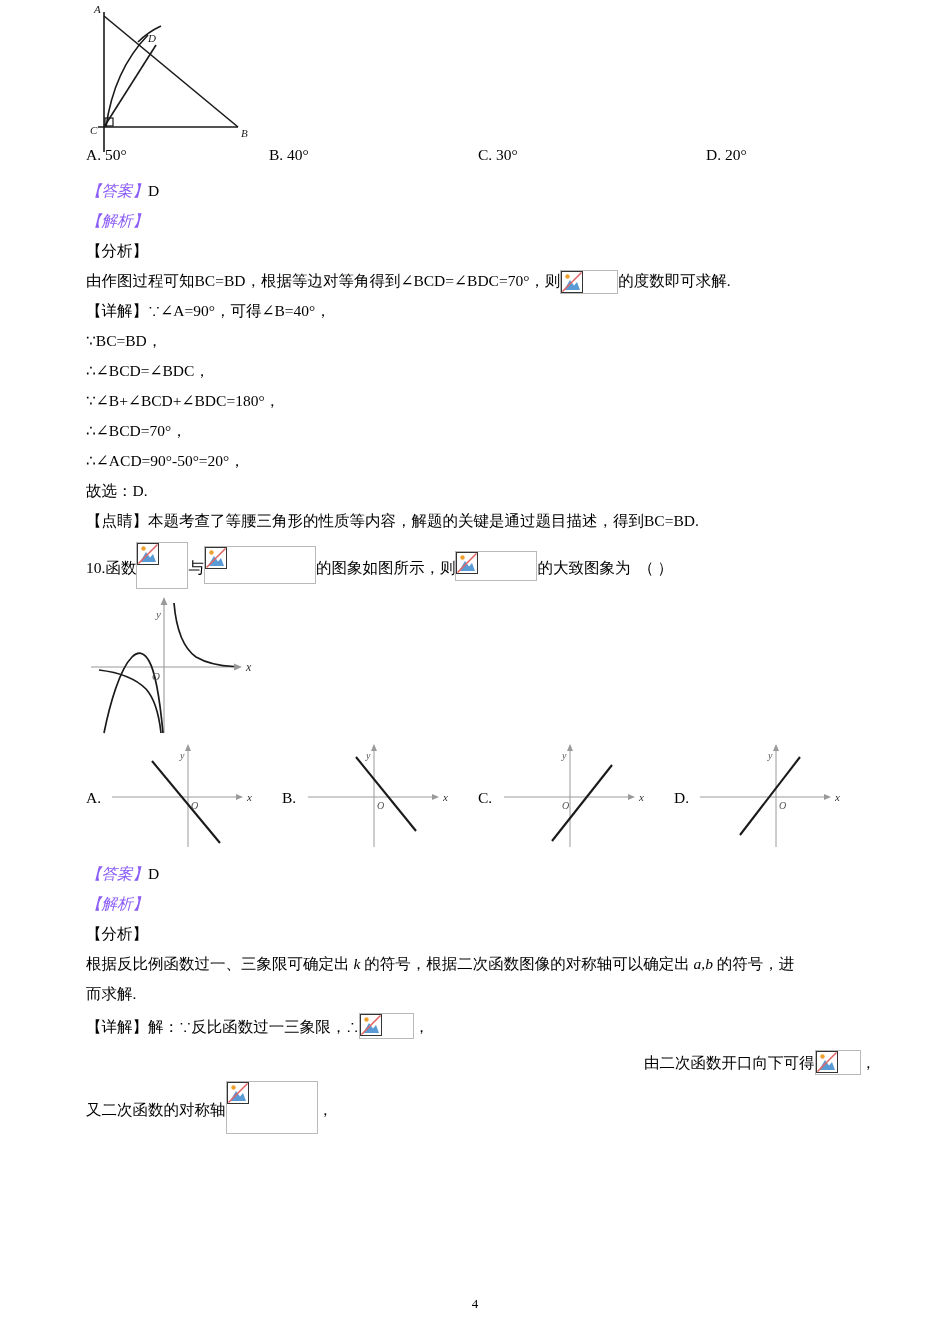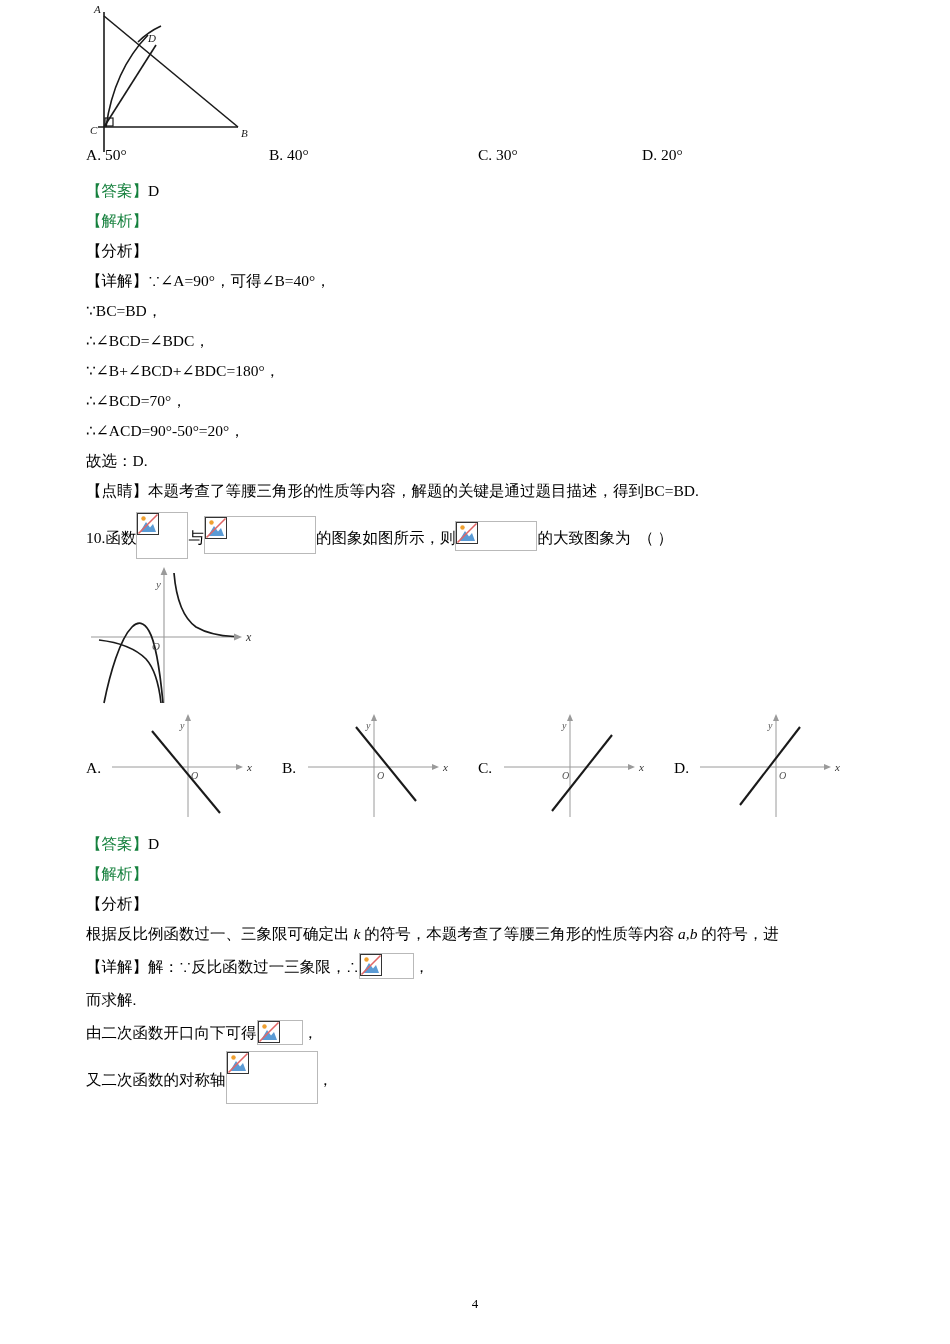--- a/index.html
+++ b/index.html
@@ -30,21 +30,22 @@
   }
 
   
   .line {
     font-size: 15.5px;
     line-height: 30px;
     white-space: nowrap;
     color: #000;
   }
   .blue {
-    color: #15803d;
+    color: #8b5cf6;
+    font-style: italic;
   }
   .mathvar {
     font-style: italic;
     font-family: "Liberation Serif", "DejaVu Serif", serif;
   }
 
   
   .broken-img {
     display: inline-block;
     position: relative;
@@ -149,32 +150,42 @@
       <span>50°</span>
     </span>
     <span class="choice" style="left:183px;text-align:center;">
       <span>B.</span>
       <span>40°</span>
     </span>
     <span class="choice" style="left:392px;">
       <span>C.</span>
       <span>30°</span>
     </span>
-    <span class="choice" style="left:556px;">
+    <span class="choice" style="left:620px;">
       <span>D.</span>
       <span>20°</span>
     </span>
   </div>
 
   <div class="line">
     <span class="blue">【答案】</span><span>D</span>
   </div>
   <div class="line blue">【解析】</div>
   <div class="line">【分析】</div>
 
+  <div class="line">
+    <span>由作图过程可知BC=BD，根据等边对等角得到∠BCD=∠BDC=70°，则</span><span class="broken-img" style="width:58px;height:24px;"><span class="glyph">
+            <svg viewBox="0 0 22 22" width="22" height="22">
+              <rect x="0.5" y="0.5" width="21" height="21" fill="#ffffff" stroke="#333333" stroke-width="1"></rect>
+              <polygon points="3,19 9,9 13,14.5 16,11 19,19" fill="#5b9bd5"></polygon>
+              <circle cx="6.5" cy="5.5" r="2.2" fill="#f0a030"></circle>
+              <line x1="1.5" y1="20.5" x2="20.5" y2="1.5" stroke="#e06666" stroke-width="1.6"></line>
+            </svg>
+          </span></span><span>的度数即可求解.</span>
+  </div>
 
   <div class="line">【详解】∵∠A=90°，可得∠B=40°，</div>
   <div class="line">∵BC=BD，</div>
   <div class="line">∴∠BCD=∠BDC，</div>
   <div class="line">∵∠B+∠BCD+∠BDC=180°，</div>
   <div class="line">∴∠BCD=70°，</div>
   <div class="line">∴∠ACD=90°-50°=20°，</div>
   <div class="line">故选：D.</div>
   <div class="line">【点睛】本题考查了等腰三角形的性质等内容，解题的关键是通过题目描述，得到BC=BD.</div>
 
@@ -291,36 +302,36 @@
     </div>
   </div>
 
   <div class="line" style="margin-top:8px;">
     <span class="blue">【答案】</span><span>D</span>
   </div>
   <div class="line blue">【解析】</div>
   <div class="line">【分析】</div>
 
   <div class="line">
-    <span>根据反比例函数过一、三象限可确定出 </span><span class="mathvar">k</span><span> 的符号，本题考查了等腰三角形的性质等内容 </span><span class="mathvar">a,b</span><span> 的符号，进</span>
-  </div>
+    <span>根据反比例函数过一、三象限可确定出 </span><span class="mathvar">k</span><span> 的符号，根据二次函数图像的对称轴可以确定出 </span><span class="mathvar">a,b</span><span> 的符号，进</span>
+  </div>
+  <div class="line">而求解.</div>
+
   <div class="line" style="line-height:36px;">
     <span>【详解】解：∵反比函数过一三象限，∴</span><span class="broken-img" style="width:55px;height:26px;vertical-align:-7px;"><span class="glyph">
             <svg viewBox="0 0 22 22" width="22" height="22">
               <rect x="0.5" y="0.5" width="21" height="21" fill="#ffffff" stroke="#333333" stroke-width="1"></rect>
               <polygon points="3,19 9,9 13,14.5 16,11 19,19" fill="#5b9bd5"></polygon>
               <circle cx="6.5" cy="5.5" r="2.2" fill="#f0a030"></circle>
               <line x1="1.5" y1="20.5" x2="20.5" y2="1.5" stroke="#e06666" stroke-width="1.6"></line>
             </svg>
           </span></span><span>，</span>
   </div>
 
-  <div class="line">而求解.</div>
-
-  <div class="line" style="line-height:36px;">
+  <div class="line" style="line-height:36px;text-align:right;">
     <span>由二次函数开口向下可得</span><span class="broken-img" style="width:46px;height:25px;vertical-align:-7px;"><span class="glyph">
             <svg viewBox="0 0 22 22" width="22" height="22">
               <rect x="0.5" y="0.5" width="21" height="21" fill="#ffffff" stroke="#333333" stroke-width="1"></rect>
               <polygon points="3,19 9,9 13,14.5 16,11 19,19" fill="#5b9bd5"></polygon>
               <circle cx="6.5" cy="5.5" r="2.2" fill="#f0a030"></circle>
               <line x1="1.5" y1="20.5" x2="20.5" y2="1.5" stroke="#e06666" stroke-width="1.6"></line>
             </svg>
           </span></span><span>，</span>
   </div>
 

